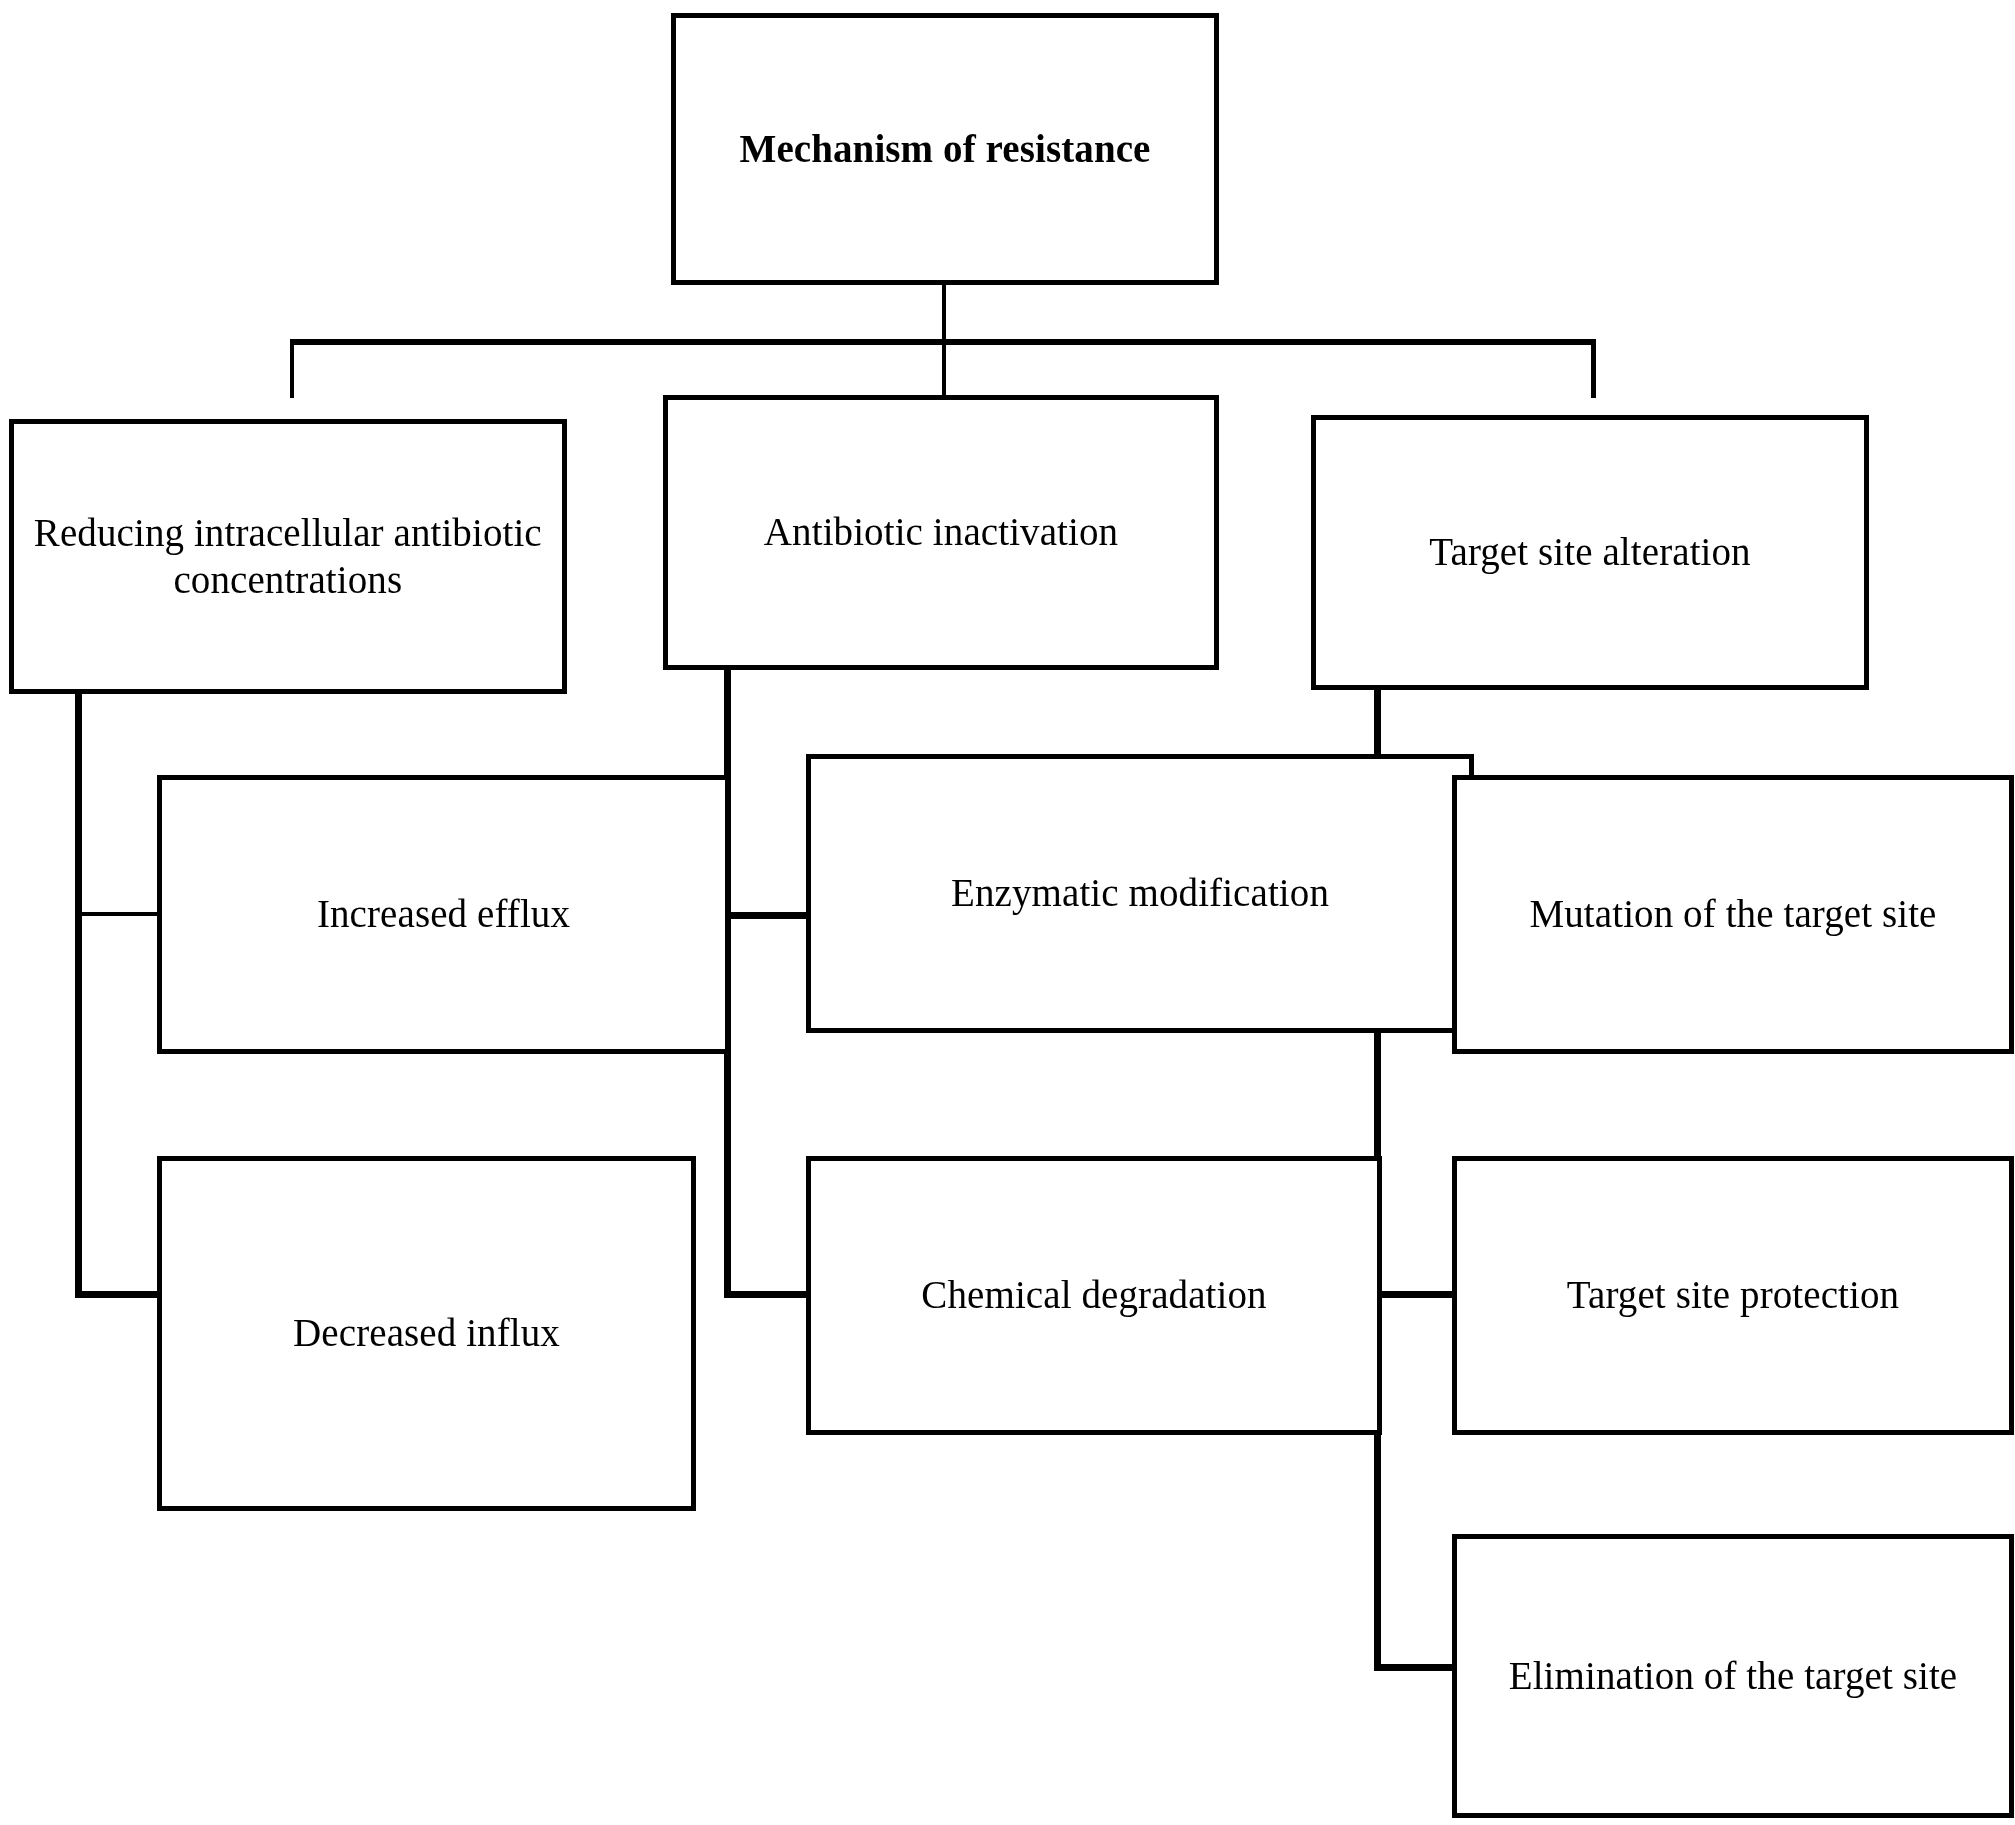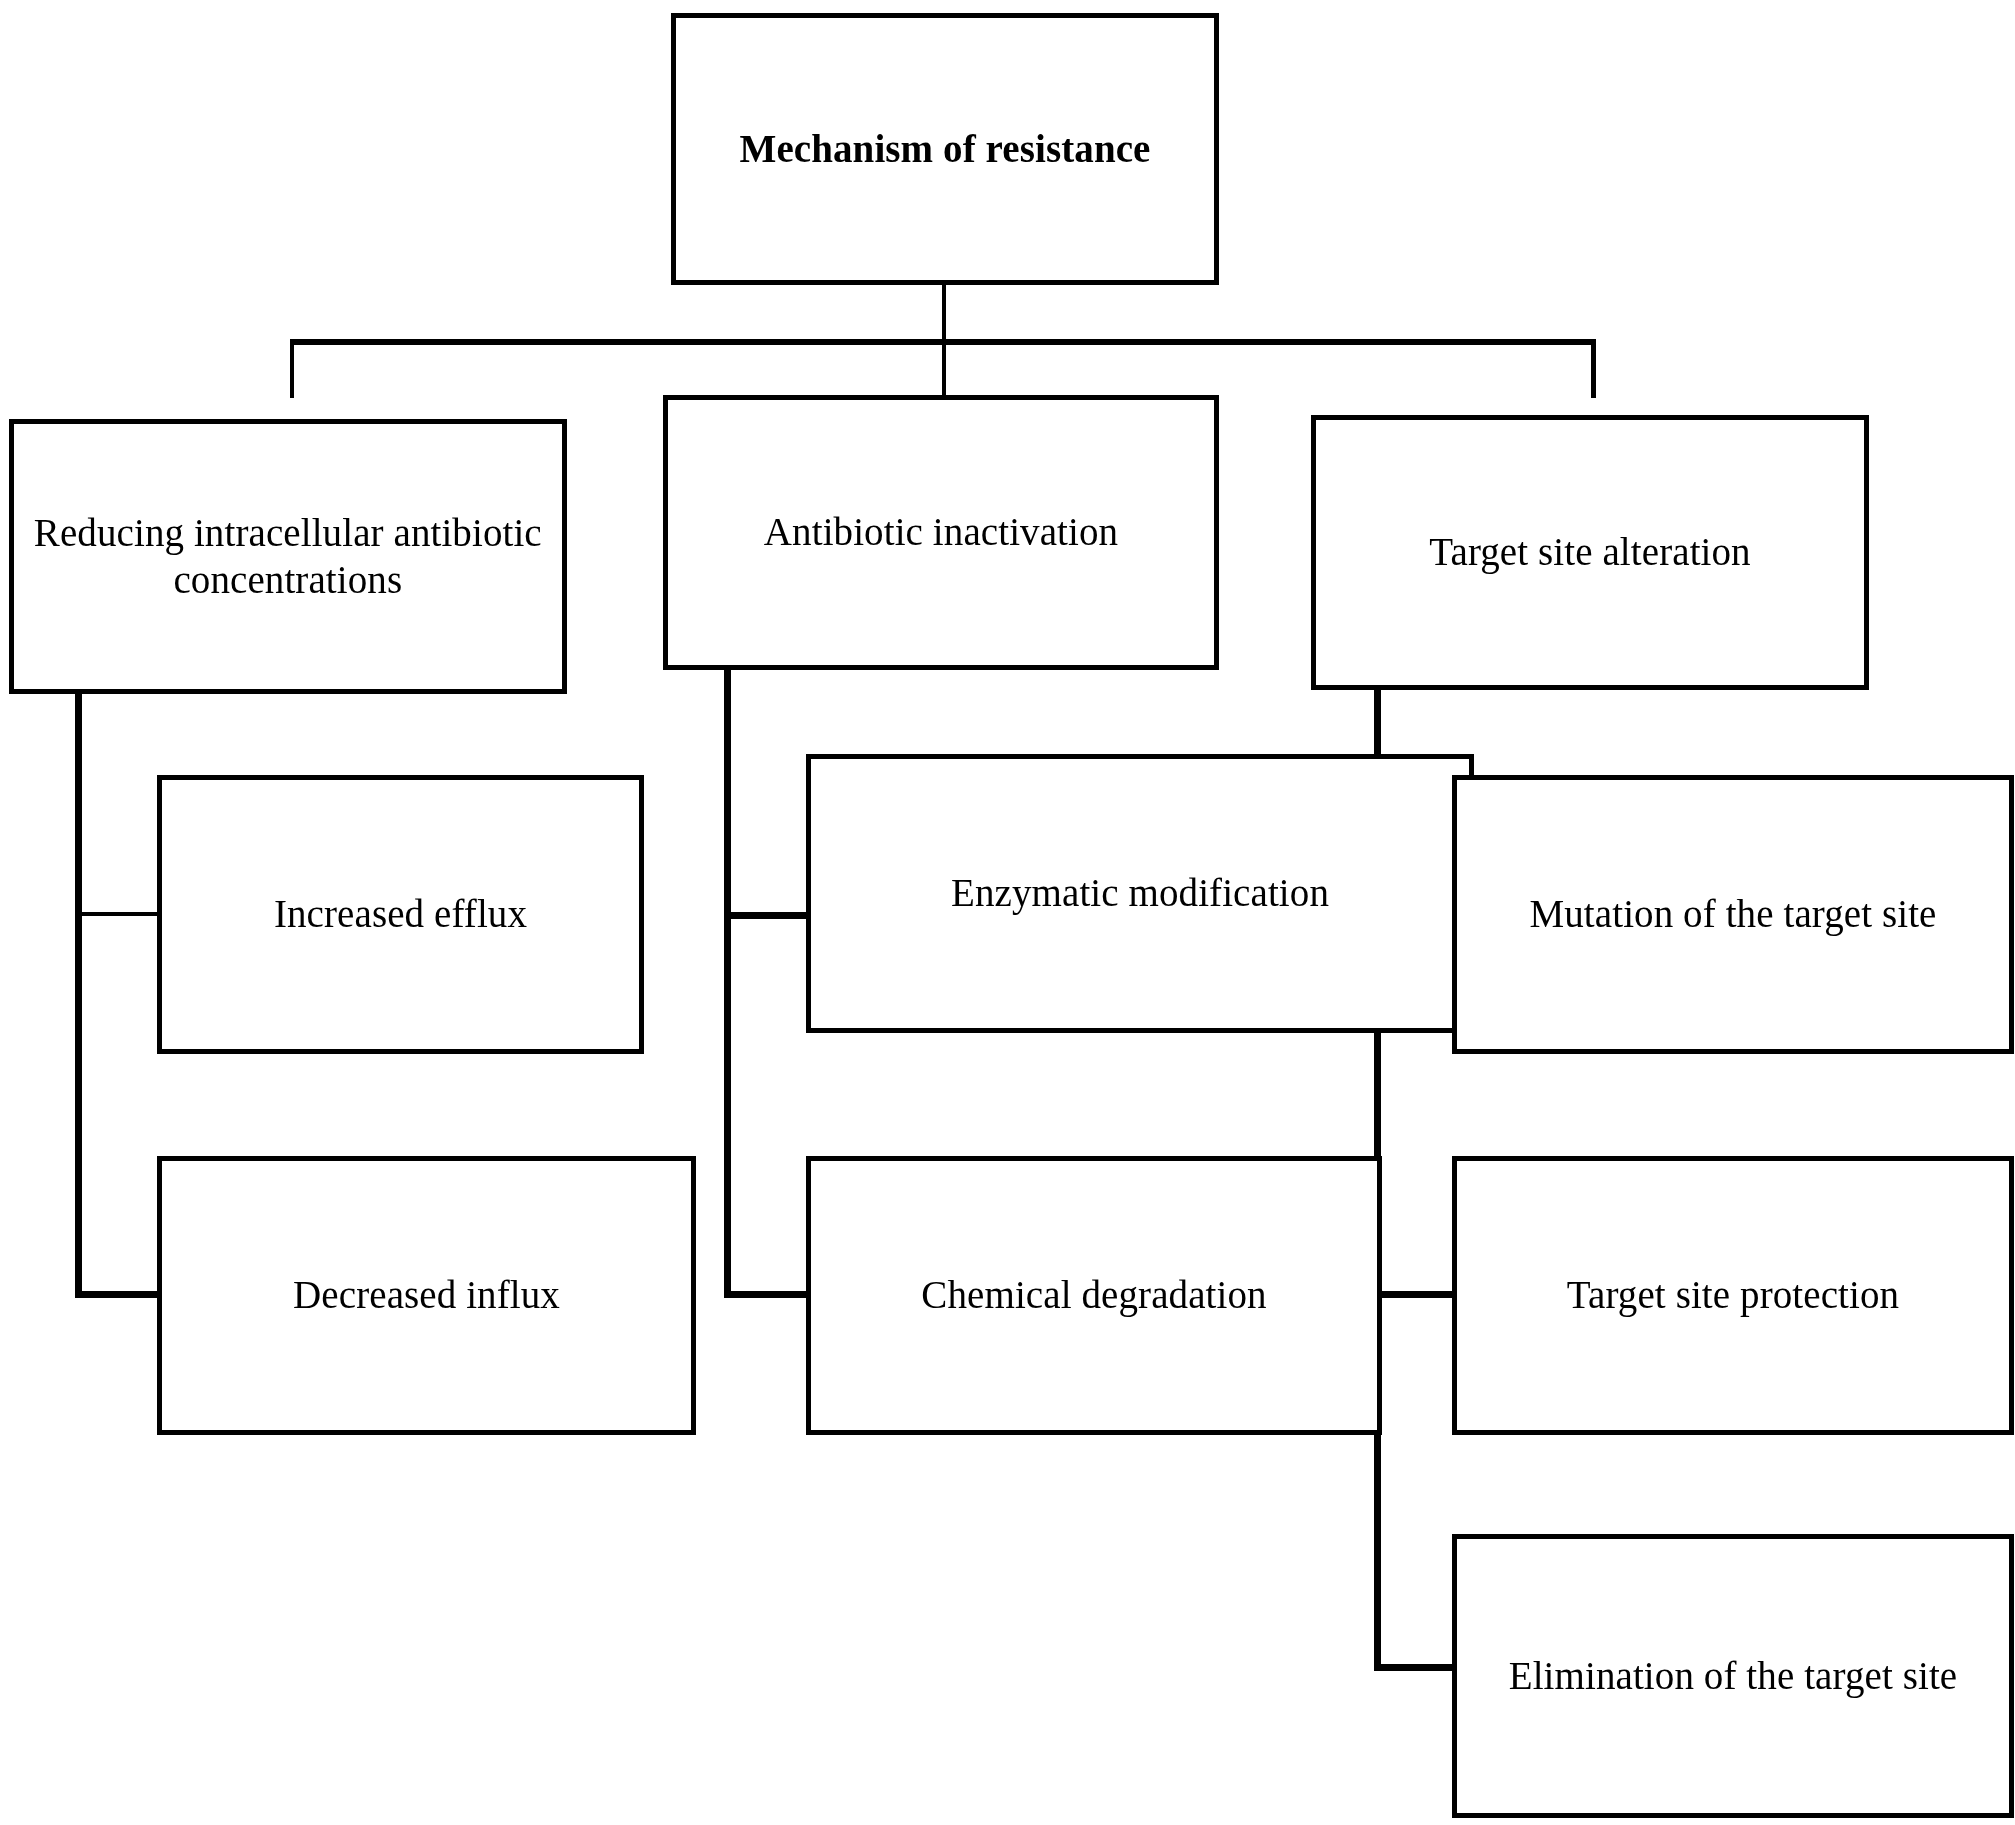--- a/index.html
+++ b/index.html
@@ -86,25 +86,25 @@
   </div>
 
   <div class="node" style="left:663px; top:395px; width:556px; height:275px;">
     <span class="label">Antibiotic inactivation</span>
   </div>
 
   <div class="node" style="left:1311px; top:395px; width:558px; height:275px;margin-top:20px;">
     <span class="label">Target site alteration</span>
   </div>
 
-  <div class="node" style="left:157px; top:775px; width:487px; height:279px;">
+  <div class="node" style="left:157px; top:775px; width:573px; height:279px;">
     <span class="label">Increased efflux</span>
   </div>
 
-  <div class="node" style="left:157px; top:1156px; width:539px; height:279px;">
+  <div class="node" style="left:157px; top:1156px; width:539px; height:355px;">
     <span class="label">Decreased influx</span>
   </div>
 
   <div class="node" style="left:806px; top:738px; width:668px; height:279px;margin-top:16px;">
     <span class="label">Enzymatic modification</span>
   </div>
 
   <div class="node" style="left:806px; top:1156px; width:576px; height:279px;">
     <span class="label">Chemical degradation</span>
   </div>

